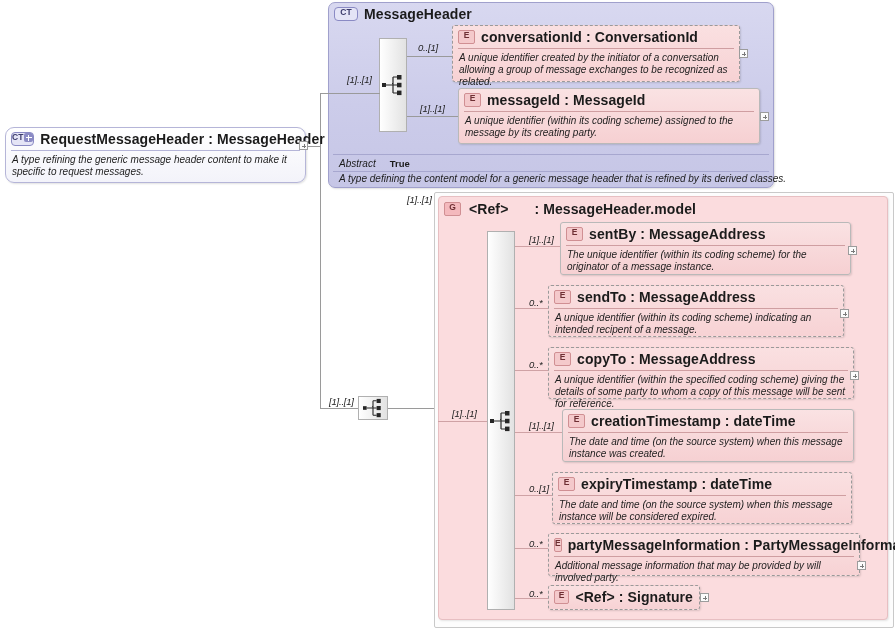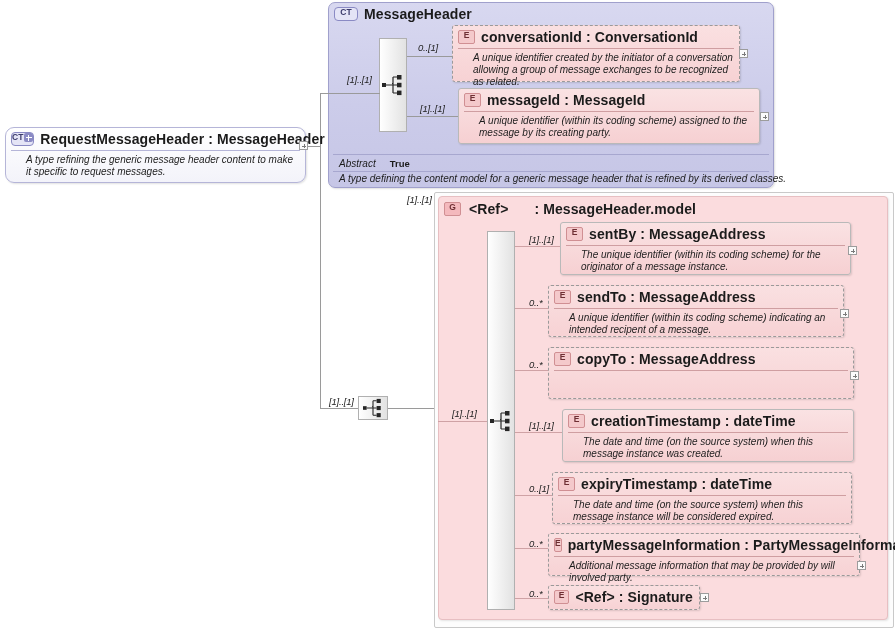--- a/index.html
+++ b/index.html
@@ -28,21 +28,21 @@
   .node .nm{
     font-weight:bold;
     font-size:14px;
     letter-spacing:.1px;
     color:#1b1b1b;
   }
   .node .doc{
     font-style:italic;
     font-size:10px;
     line-height:12px;
-    padding:3px 6px 4px 20px;
+    padding:3px 6px 4px 6px;
     color:#1d1d1d;
   }
   .node .sep{height:1px;margin:0 5px;}
 
   
   .badge{
     box-sizing:border-box;
     display:inline-flex;justify-content:center;
     font-size:8.5px;font-weight:bold;
     border-radius:2px;
@@ -313,20 +313,21 @@
 <div class="ln ln-h ln-pink" style="left:515px;top:370px;width:33px;"></div>
 <div class="occ" style="left:529px;top:359px;">0..*</div>
 <div class="node el-box el-dashed" style="left:548px;top:347px;width:306px;height:52px;">
   <div class="hdr">
     <span class="badge badge-e">
         <span>E</span>
       </span>
     <span class="nm">copyTo   :  MessageAddress</span>
   </div>
   <div class="sep"></div>
+  <div class="doc">A unique identifier (within the specified coding scheme) giving the details of some party to whom a copy of this message will be sent for reference.</div>
 </div>
 <div class="plusbtn" style="left:850px;top:371px;"></div>
 
 <div class="ln ln-h ln-pink" style="left:515px;top:432px;width:48px;"></div>
 <div class="occ" style="left:529px;top:420px;">[1]..[1]</div>
 <div class="node el-box el-solid" style="left:562px;top:409px;width:292px;height:53px;">
   <div class="hdr">
     <span class="badge badge-e">
         <span>E</span>
       </span>

